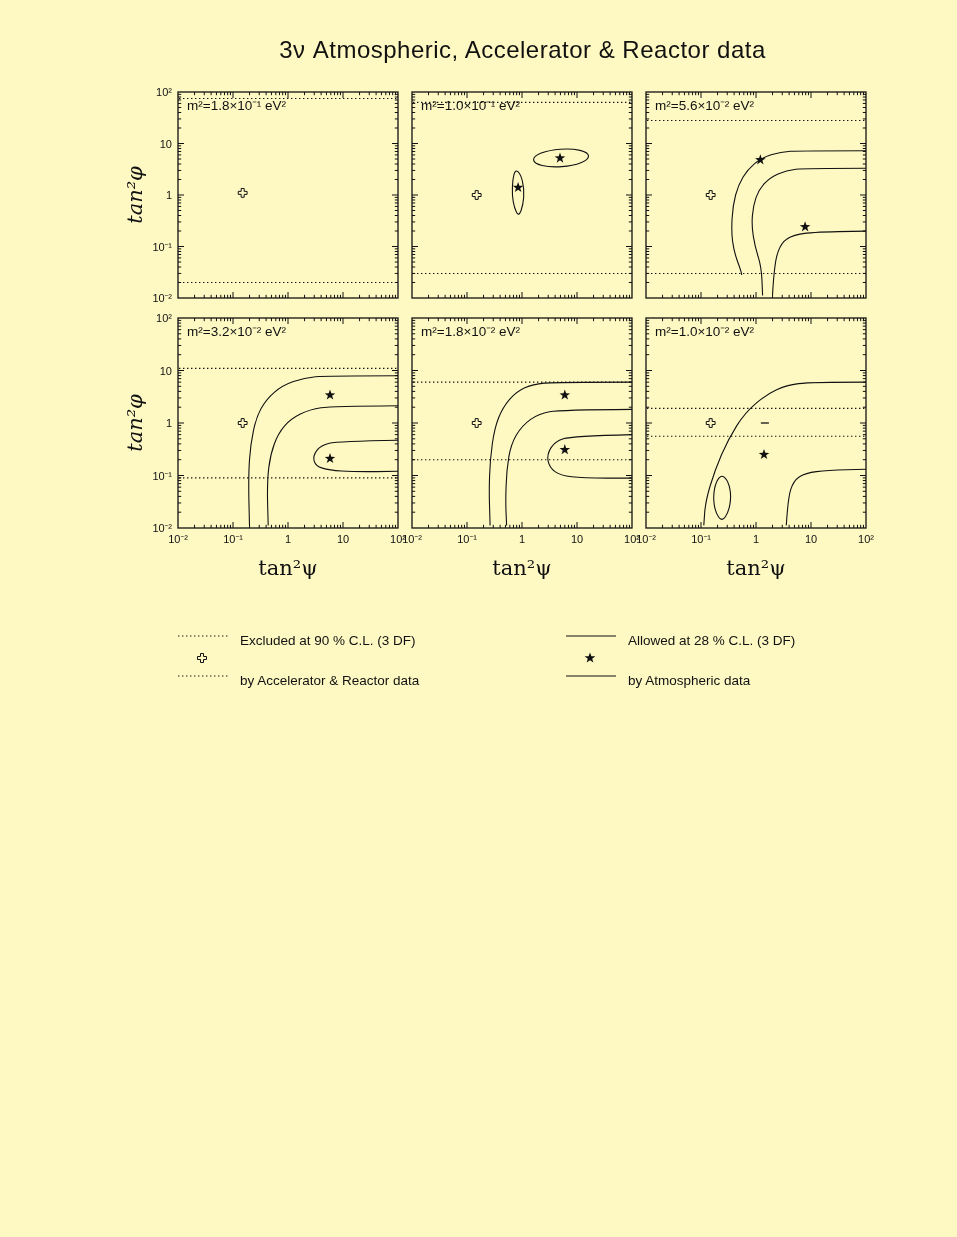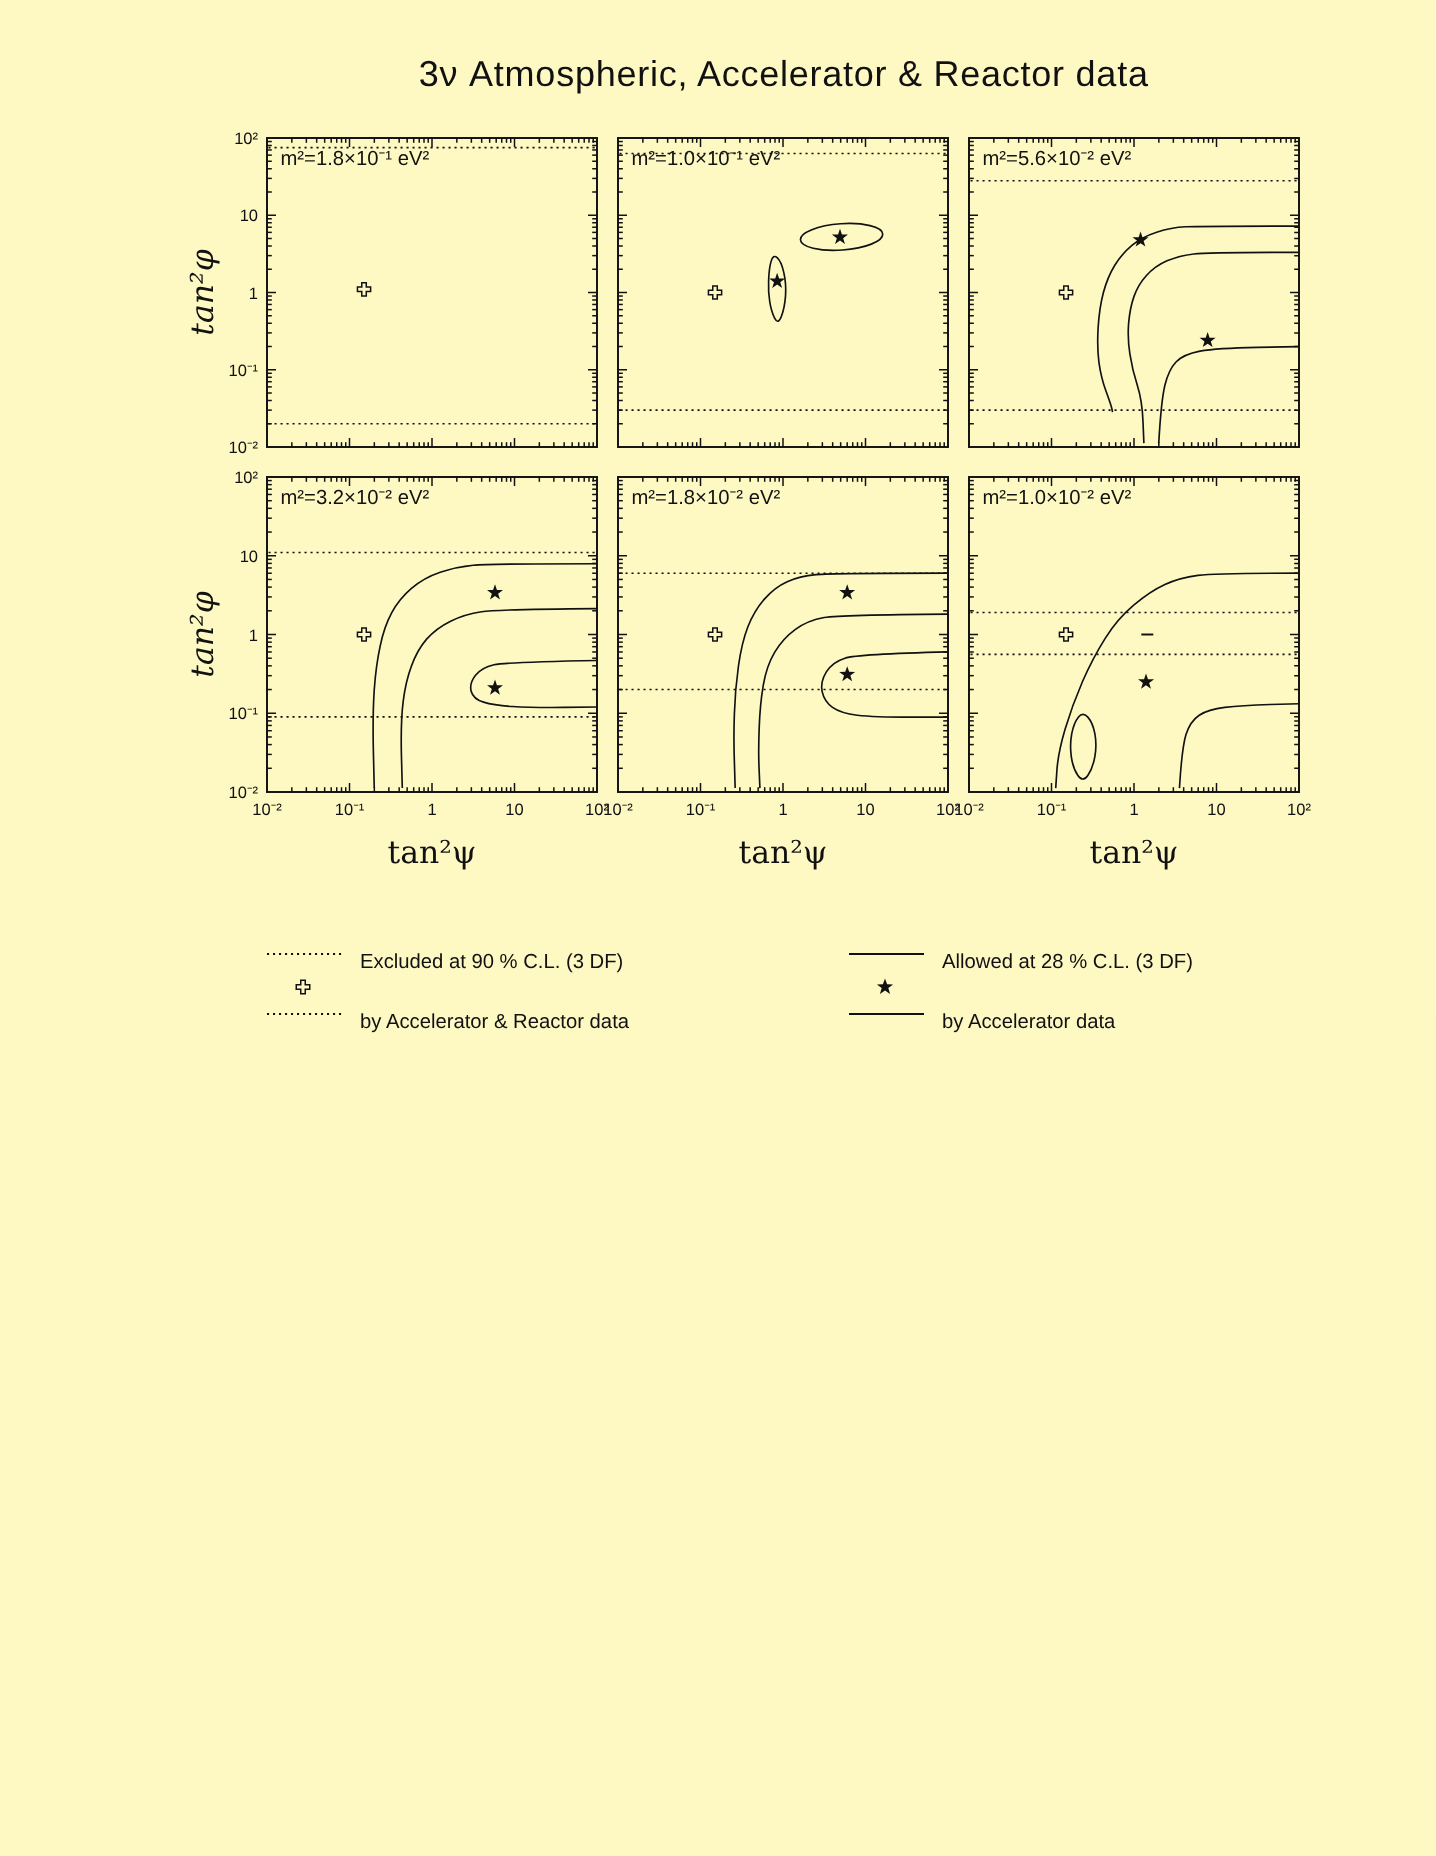--- a/index.html
+++ b/index.html
@@ -999,17 +999,17 @@
       </svg>
       <span>Allowed at 28 % C.L. (3 DF)</span>
     </div>
     <svg class="legend-marker" viewBox="0 0 14 14">
       <path d="M7,1.4 L8.4,5.2 L12.4,5.3 L9.2,7.7 L10.4,11.6 L7,9.3 L3.6,11.6 L4.8,7.7 L1.6,5.3 L5.6,5.2 Z" fill="#111"></path>
     </svg>
     <div class="legend-row">
       <svg class="sample" viewBox="0 0 50 6">
         <line x1="0" y1="3" x2="50" y2="3" stroke="#111" stroke-width="1.2"></line>
       </svg>
-      <span>by Accelerator data</span>
+      <span>by Atmospheric data</span>
     </div>
   </div>
 
 </div>
 
 </body></html>

